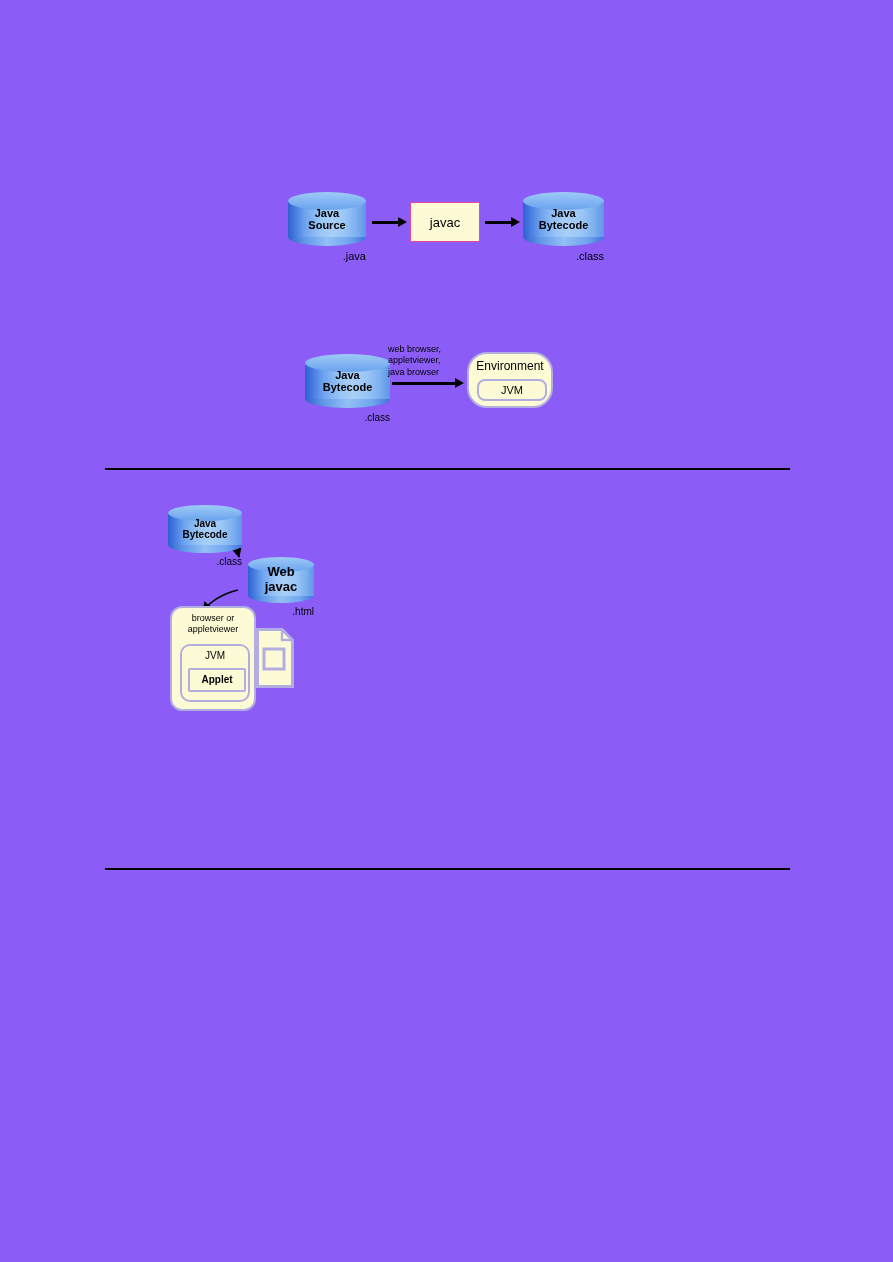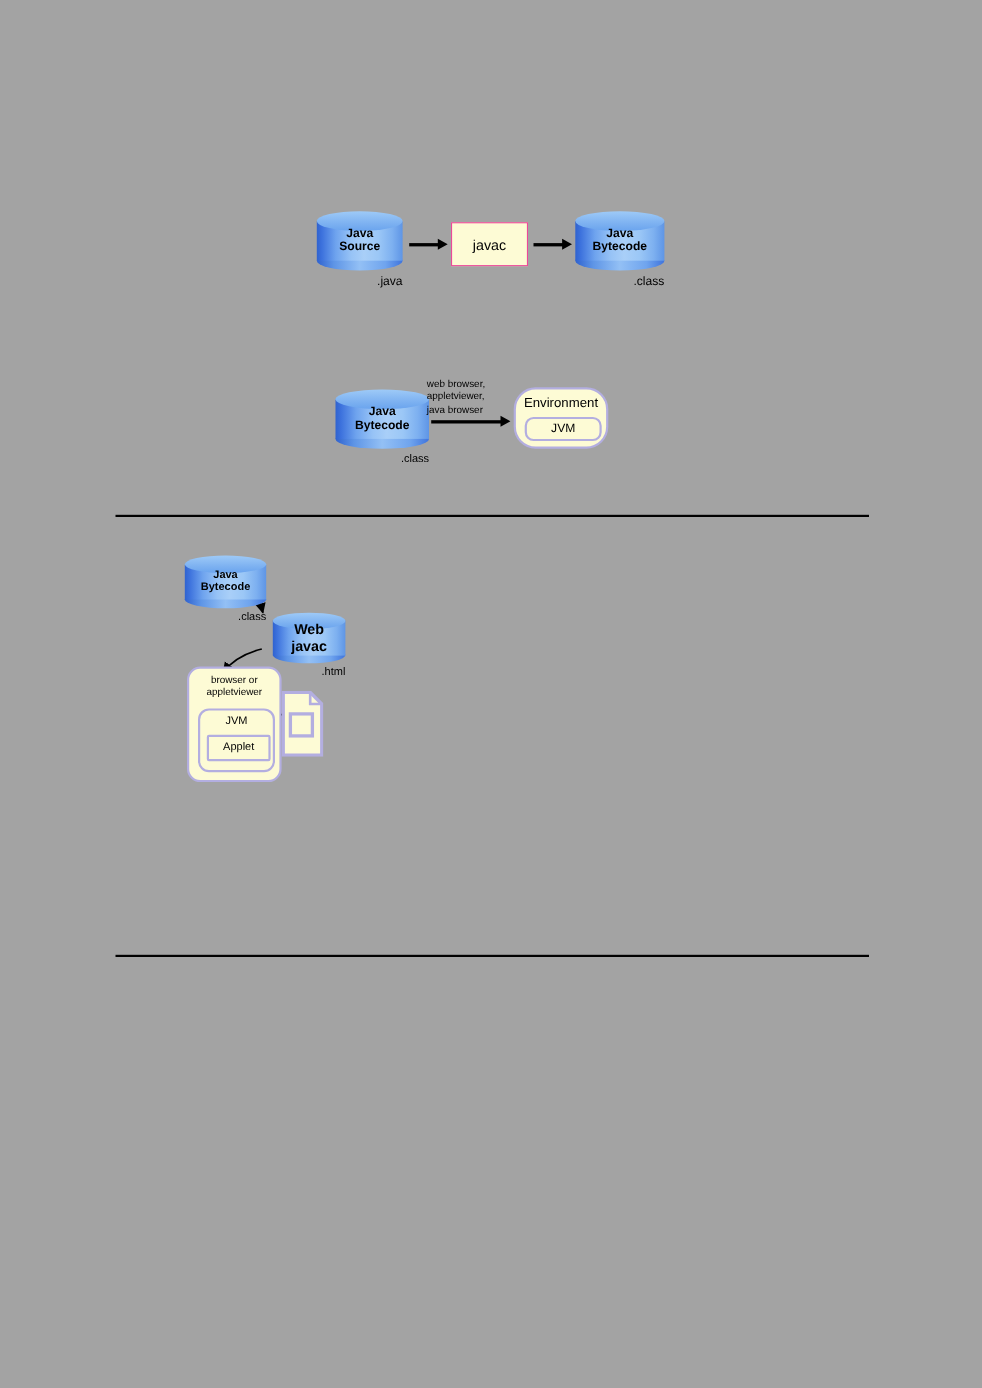--- a/index.html
+++ b/index.html
@@ -12,21 +12,21 @@
     height: 1262px;
     position: relative;
     font-family: "Liberation Sans", sans-serif;
     overflow: hidden;
   }
   .page {
     position: absolute;
     left: 0; top: 0;
     width: 893px;
     height: 1262px;
-    background: #a3a3a3;
+    background: #8b5cf6;
   }
 
   
   .hrule {
     position: absolute;
     left: 105px;
     width: 685px;
     height: 2px;
     background: #000000;
   }
@@ -269,21 +269,21 @@
     <div class="rbox" style="left:10px; top:106px; width:86px; height:105px; border-radius:12px;">
       <div class="rbox-title" style="top:5px; font-size:9px; line-height:1.25;">
         <div>browser or</div>
         <div>appletviewer</div>
       </div>
 
       <div class="rbox" style="left:8px; top:36px; width:70px; height:58px; border-radius:10px;">
         <div class="rbox-title" style="top:4px; font-size:10px;">JVM</div>
 
         <div class="rbox" style="left:6px; top:22px; width:58px; height:24px; border-radius:2px;">
-          <div class="rbox-title" style="top:4px; font-size:10px;">Applet</div>
+          <div class="rbox-title" style="top:4px; font-size:10px;font-weight:bold;">Applet</div>
         </div>
       </div>
     </div>
 
     <div class="doc-icon" style="left:96px; top:128px; width:38px; height:60px;">
       <svg width="38" height="60" viewBox="0 0 38 60">
         <path d="M1.5,1.5 L26,1.5 L36.5,12 L36.5,58.5 L1.5,58.5 Z" fill="#fdfbd5" stroke="#b3aee0" stroke-width="3" stroke-linejoin="miter"></path>
         <path d="M26,1.5 L26,12 L36.5,12" fill="none" stroke="#b3aee0" stroke-width="2.4"></path>
         <rect x="8" y="21" width="20" height="20" fill="#fdfbd5" stroke="#b3aee0" stroke-width="3"></rect>
       </svg>

